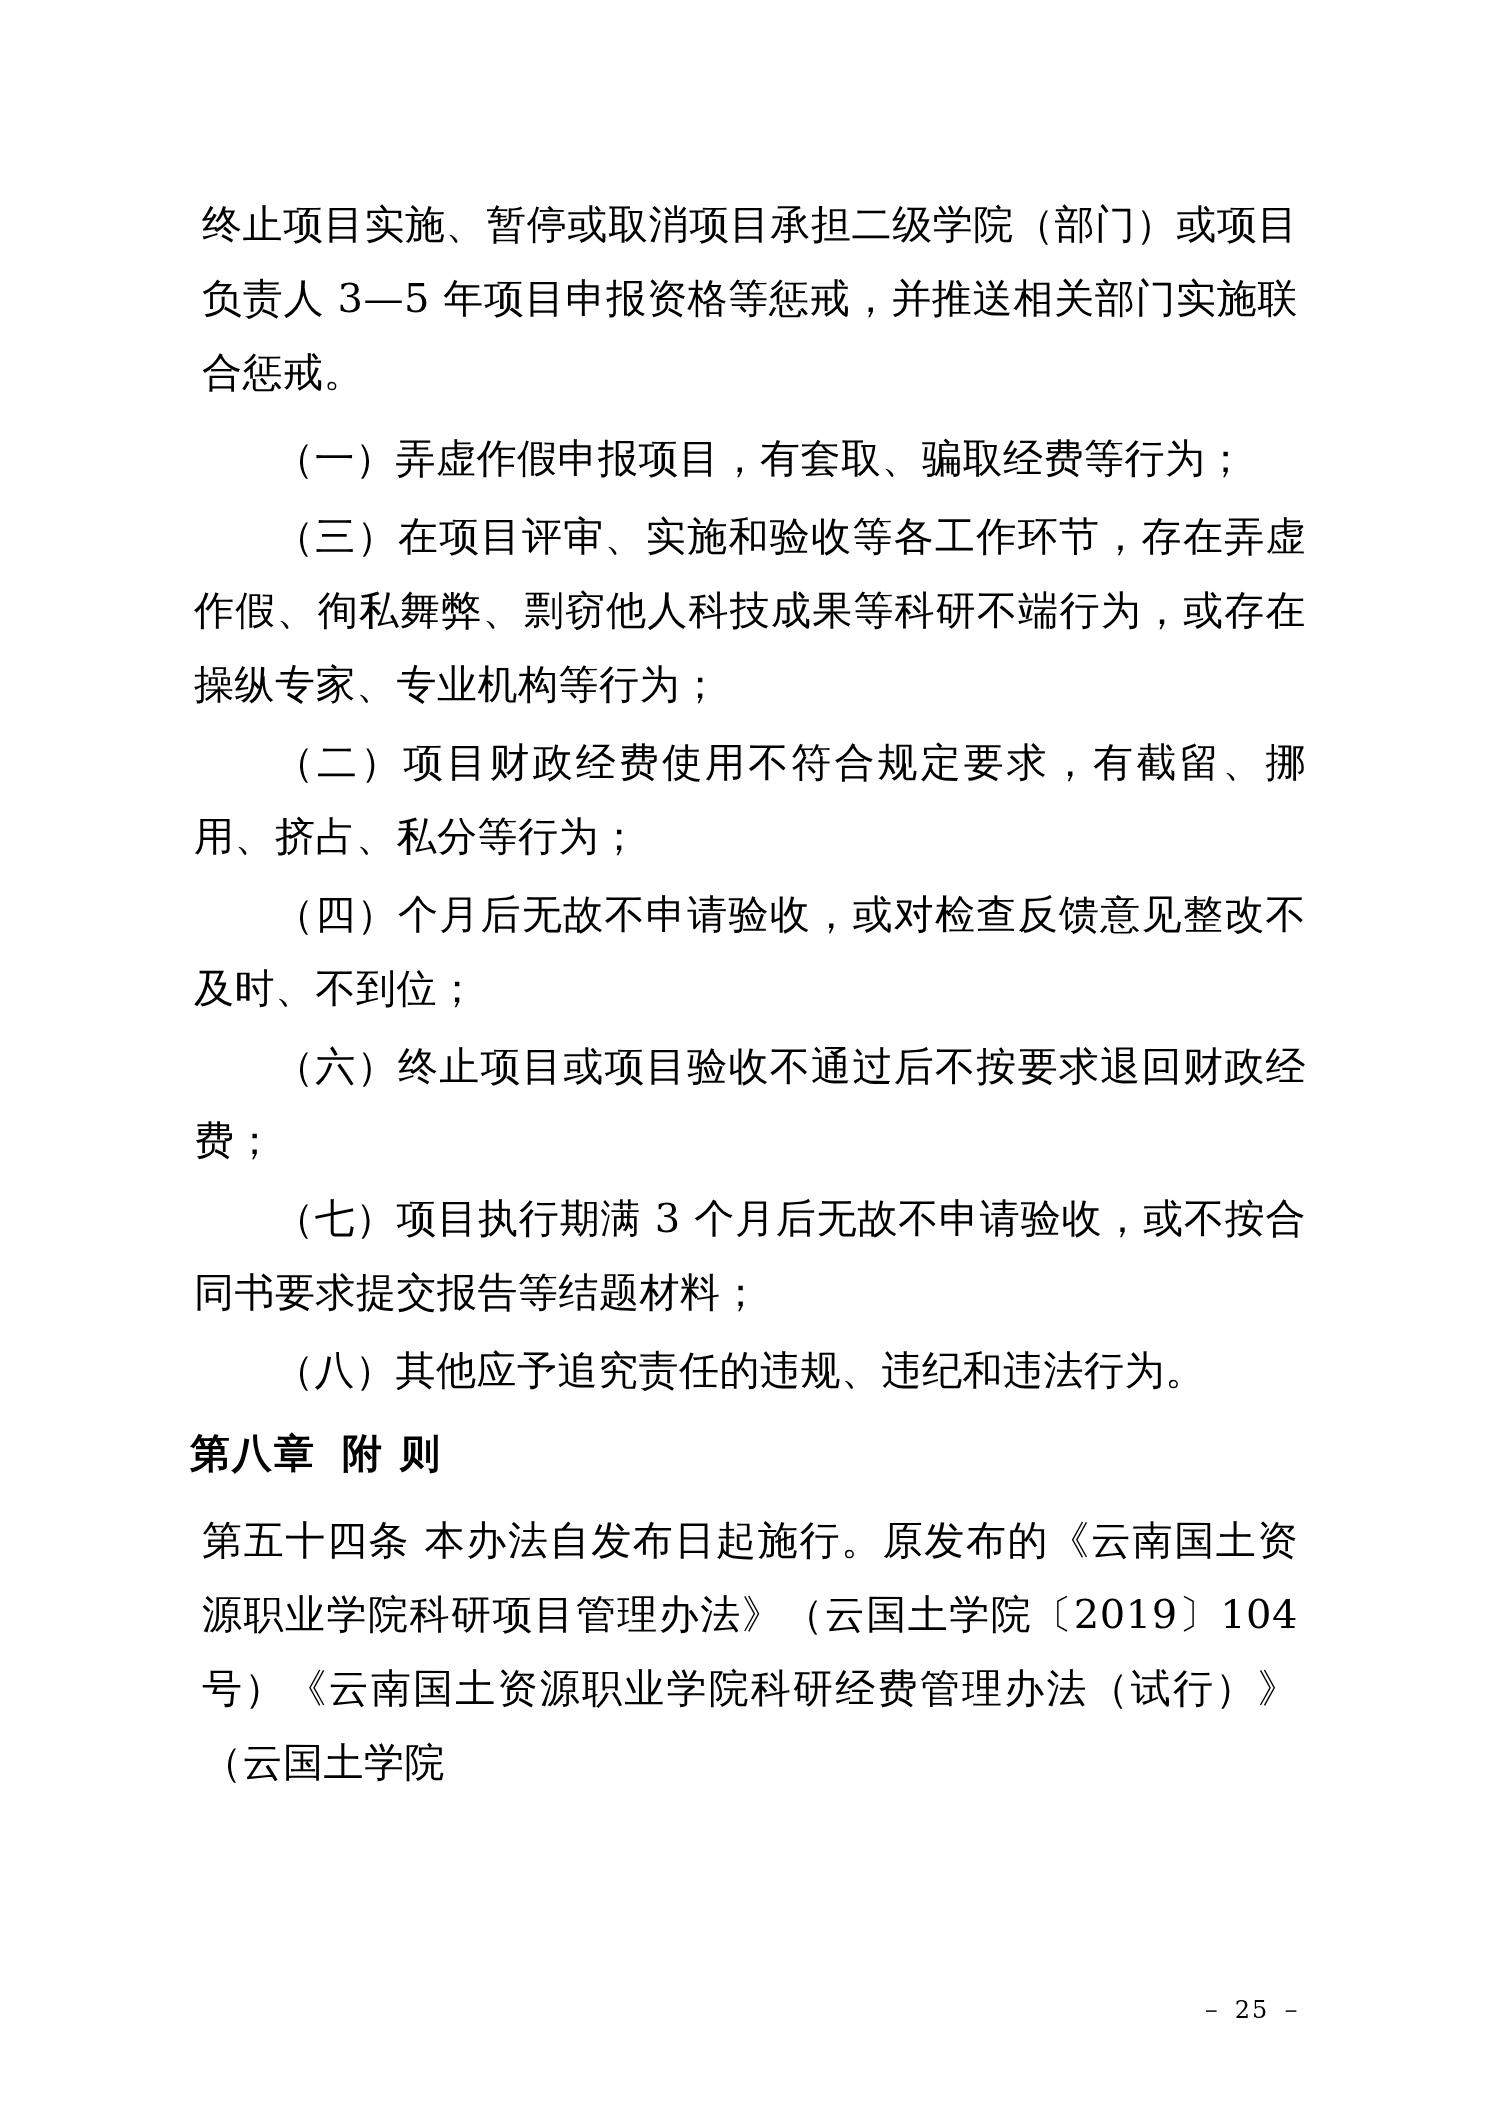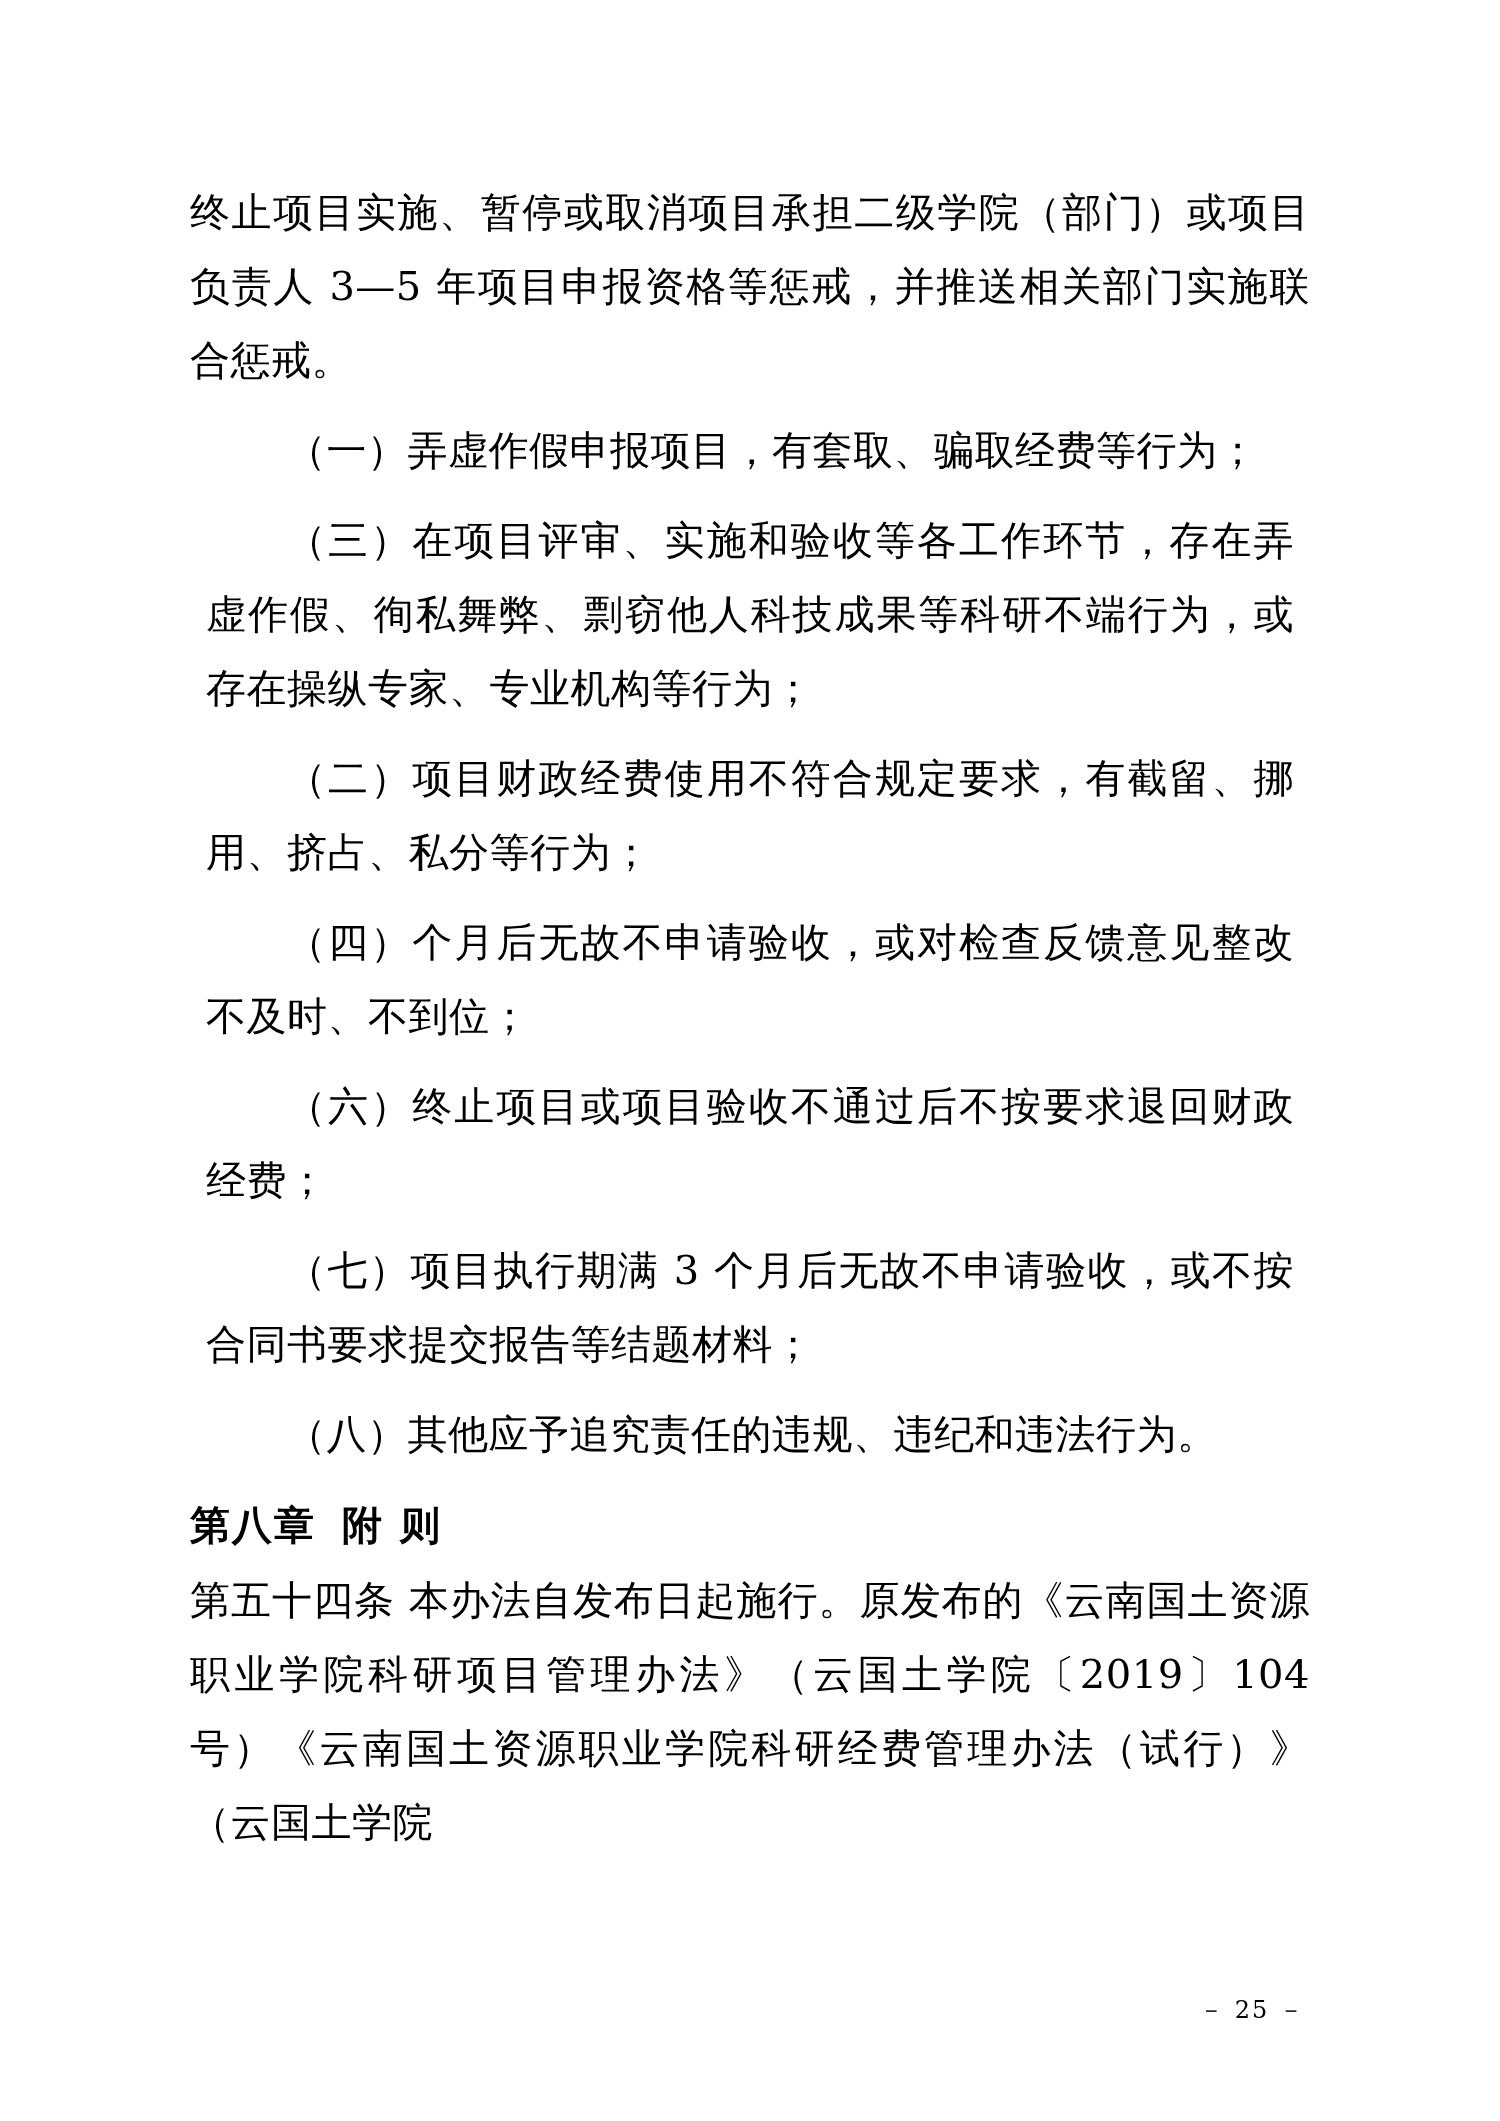--- a/index.html
+++ b/index.html
@@ -25,25 +25,25 @@
     padding: 175px 190px 60px 190px;
   }
   .body-text {
     font-size: 40px;
     line-height: 74px;
     letter-spacing: 0.5px;
     text-align: justify;
     text-justify: inter-ideograph;
   }
   .para {
-    margin: 0;
+    margin: 12px;
     text-indent: 0;
   }
   .para-indent {
-    margin: 16px;
+    margin: 4px;
     text-indent: 80px;
   }
   .chapter-title {
     margin: 8px 0 0 0;
     font-size: 40px;
     line-height: 76px;
     font-weight: bold;
     font-family: "DejaVu Sans", "Liberation Sans", sans-serif;
     letter-spacing: 2px;
   }

